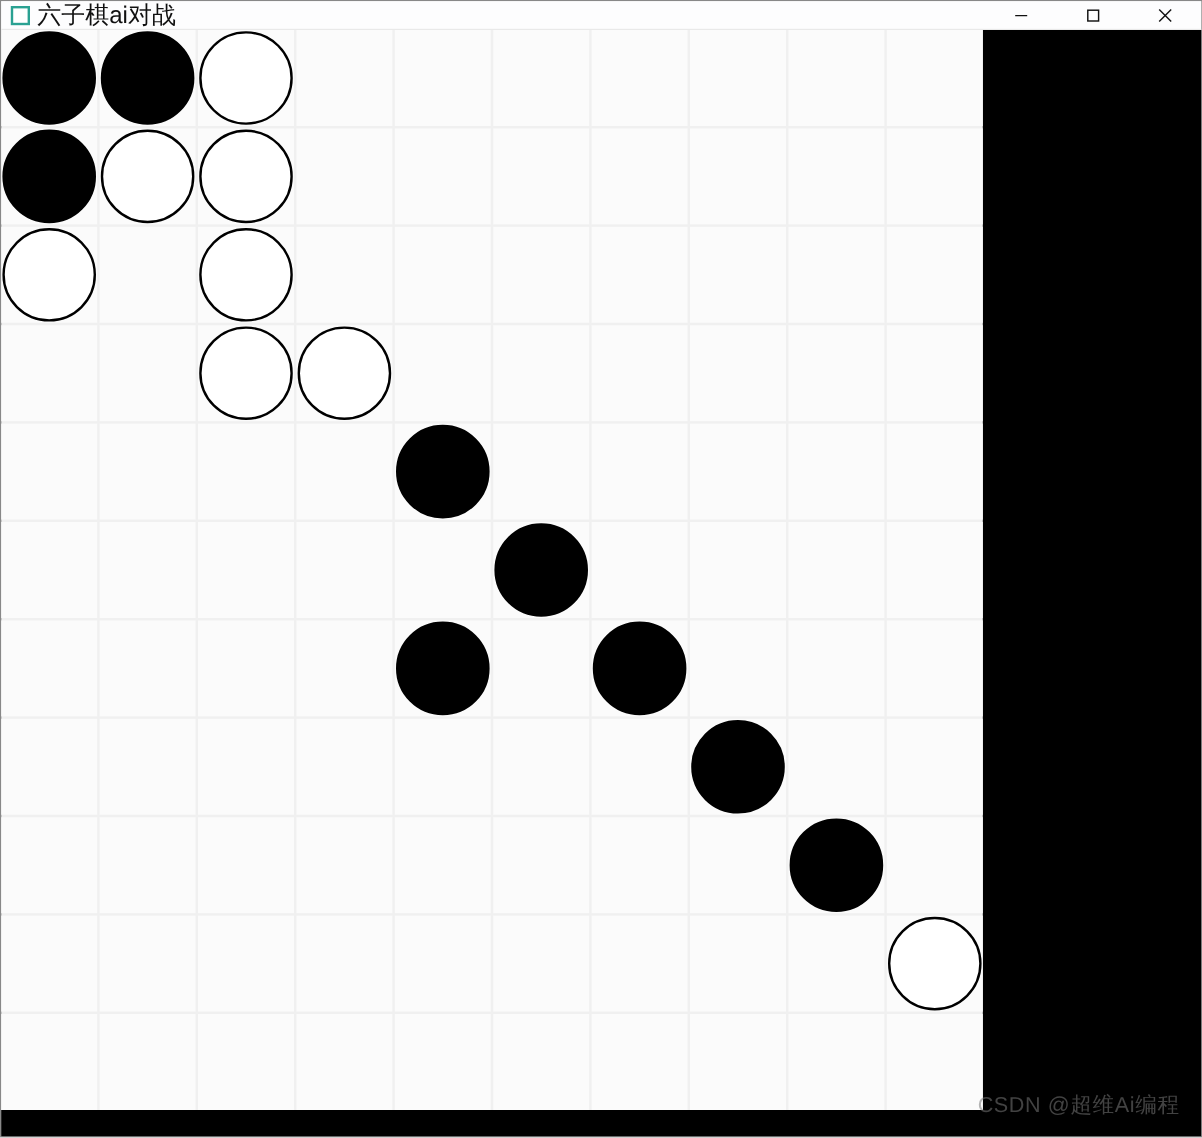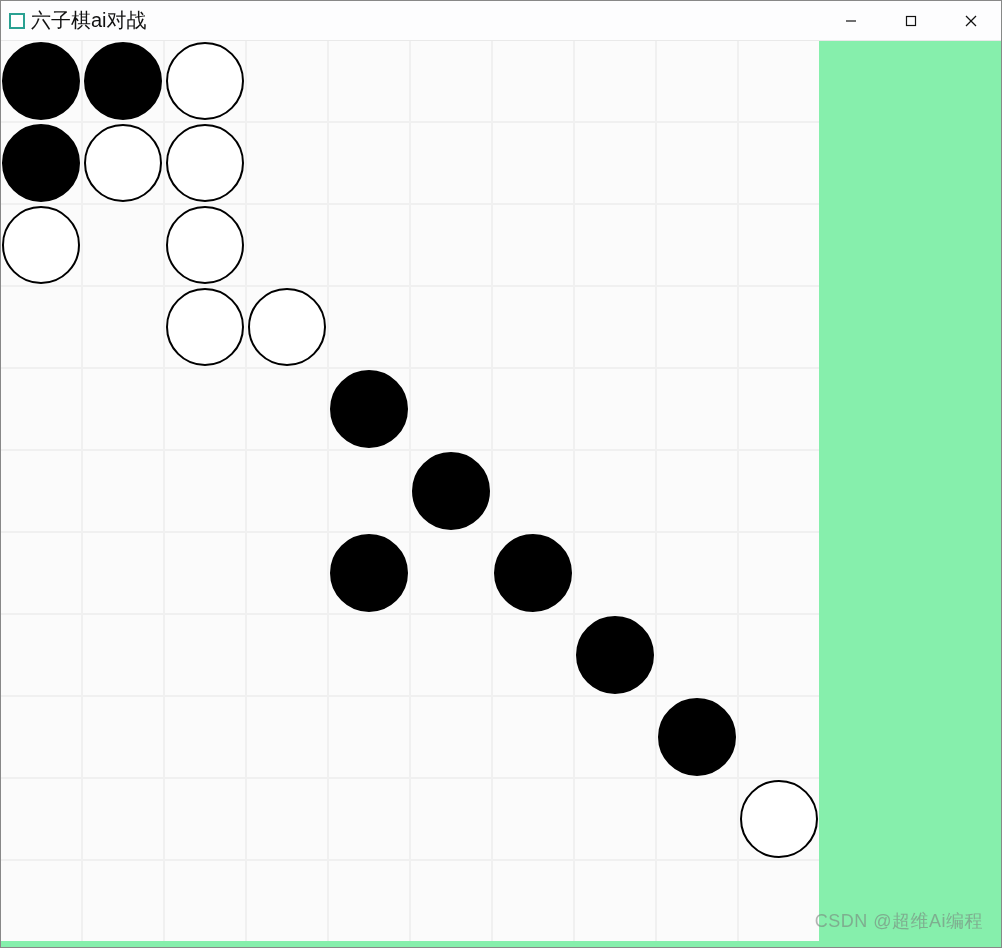--- a/index.html
+++ b/index.html
@@ -5,21 +5,21 @@
   * { box-sizing: border-box; margin: 0; padding: 0; }
   html, body { width: 1002px; height: 948px; overflow: hidden; font-family: "Segoe UI", "Microsoft YaHei", sans-serif; background: #f0f0f0; }
   .window {
     width: 1002px; height: 948px;
     background: #f0f0f0;
     border: 1px solid #888;
     display: flex; flex-direction: column;
     position: relative;
   }
   .titlebar {
-    height: 40px;
+    height: 24px;
     background: #fdfdfe;
     display: flex; align-items: center;
     justify-content: space-between;
     padding-left: 8px;
     border-bottom: 1px solid #e9e9e9;
   }
   .title-left { display: flex; align-items: center; gap: 6px; }
   .app-icon {
     width: 16px; height: 16px;
     border: 2px solid #2aa192;
@@ -28,21 +28,21 @@
   .title-text { font-size: 20px; color: #111; }
   .win-controls { display: flex; height: 100%; }
   .win-btn {
     width: 60px; height: 100%;
     display: flex; align-items: center; justify-content: center;
     font-size: 12px; color: #111;
   }
   .win-btn svg { stroke: #111; stroke-width: 1.2; fill: none; }
   .client {
     flex: 1; position: relative;
-    background: #86efac;
+    background: #000000;
   }
   .board {
     position: absolute; left: 0; top: 0;
     display: grid;
     grid-template-columns: repeat(10, 80px);
     grid-template-rows: repeat(11, 80px);
     gap: 2px;
     background: #f0f0f0;
   }
   .cell {

